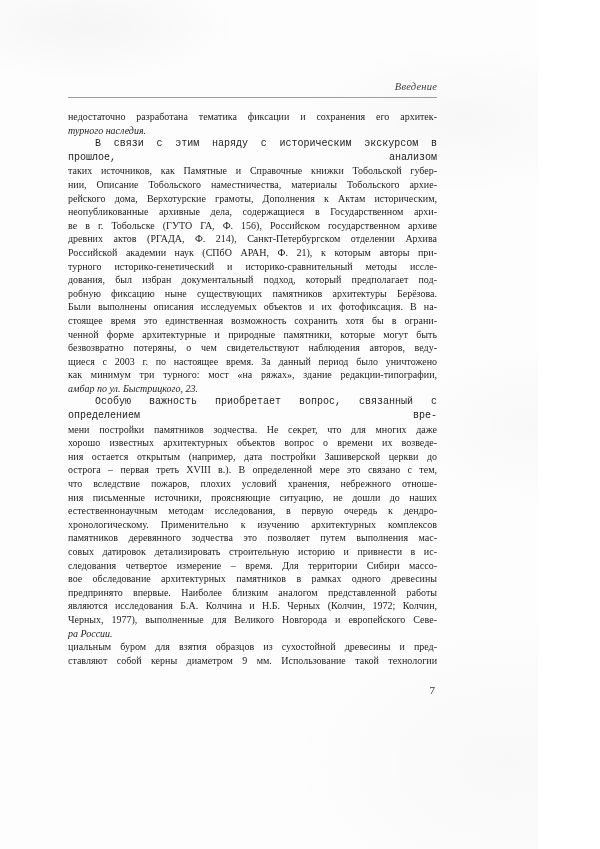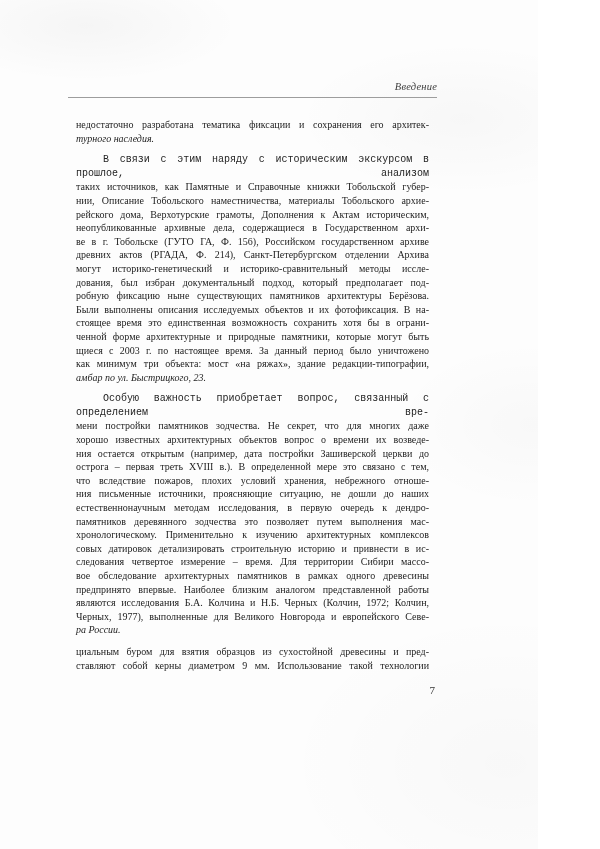--- a/index.html
+++ b/index.html
@@ -43,21 +43,21 @@
   }
   .body-text {
     position: absolute;
     top: 110px;
     left: 68px;
     width: 369px;
     font-size: 10px;
     line-height: 13.6px;
     color: #232323;
   }
-  .paragraph { margin: 8px; }
+  .paragraph { margin: 0; }
   .line {
     text-align: justify;
     text-align-last: justify;
   }
   .line.indent { text-indent: 27px; font-family: Liberation Mono, monospace; }
   .line.loose { text-align-last: left; font-style: italic; }
   .page-number {
     position: absolute;
     top: 684px;
     left: 68px;
@@ -83,41 +83,43 @@
         <div class="line loose">турного наследия.</div>
       </div>
       <div class="paragraph">
         <div class="line indent">В связи с этим наряду с историческим экскурсом в прошлое, анализом</div>
         <div class="line">таких источников, как Памятные и Справочные книжки Тобольской губер-</div>
         <div class="line">нии, Описание Тобольского наместничества, материалы Тобольского архие-</div>
         <div class="line">рейского дома, Верхотурские грамоты, Дополнения к Актам историческим,</div>
         <div class="line">неопубликованные архивные дела, содержащиеся в Государственном архи-</div>
         <div class="line">ве в г. Тобольске (ГУТО ГА, Ф. 156), Российском государственном архиве</div>
         <div class="line">древних актов (РГАДА, Ф. 214), Санкт-Петербургском отделении Архива</div>
-        <div class="line">могут историко-генетический и историко-сравнительный методы иссле-</div>
+        <div class="line">Российской академии наук (СПбО АРАН, Ф. 21), к которым авторы при-</div>
+        <div class="line">турного историко-генетический и историко-сравнительный методы иссле-</div>
         <div class="line">дования, был избран документальный подход, который предполагает под-</div>
         <div class="line">робную фиксацию ныне существующих памятников архитектуры Берёзова.</div>
         <div class="line">Были выполнены описания исследуемых объектов и их фотофиксация. В на-</div>
         <div class="line">стоящее время это единственная возможность сохранить хотя бы в ограни-</div>
         <div class="line">ченной форме архитектурные и природные памятники, которые могут быть</div>
+        <div class="line">безвозвратно потеряны, о чем свидетельствуют наблюдения авторов, веду-</div>
         <div class="line">щиеся с 2003 г. по настоящее время. За данный период было уничтожено</div>
-        <div class="line">как минимум три объекта: мост «на ряжах», здание редакции-типографии,</div>
+        <div class="line">как минимум три турного: мост «на ряжах», здание редакции-типографии,</div>
         <div class="line loose">амбар по ул. Быстрицкого, 23.</div>
       </div>
       <div class="paragraph">
         <div class="line indent">Особую важность приобретает вопрос, связанный с определением вре-</div>
         <div class="line">мени постройки памятников зодчества. Не секрет, что для многих даже</div>
         <div class="line">хорошо известных архитектурных объектов вопрос о времени их возведе-</div>
         <div class="line">ния остается открытым (например, дата постройки Зашиверской церкви до</div>
         <div class="line">острога – первая треть XVIII в.). В определенной мере это связано с тем,</div>
         <div class="line">что вследствие пожаров, плохих условий хранения, небрежного отноше-</div>
         <div class="line">ния письменные источники, проясняющие ситуацию, не дошли до наших</div>
         <div class="line">естественнонаучным методам исследования, в первую очередь к дендро-</div>
+        <div class="line">хронологическому. Применительно к изучению архитектурных комплексов</div>
         <div class="line">памятников деревянного зодчества это позволяет путем выполнения мас-</div>
-        <div class="line">хронологическому. Применительно к изучению архитектурных комплексов</div>
         <div class="line">совых датировок детализировать строительную историю и привнести в ис-</div>
         <div class="line">следования четвертое измерение – время. Для территории Сибири массо-</div>
         <div class="line">вое обследование архитектурных памятников в рамках одного древесины</div>
         <div class="line">предпринято впервые. Наиболее близким аналогом представленной работы</div>
         <div class="line">являются исследования Б.А. Колчина и Н.Б. Черных (Колчин, 1972; Колчин,</div>
         <div class="line">Черных, 1977), выполненные для Великого Новгорода и европейского Севе-</div>
         <div class="line loose">ра России.</div>
       </div>
       <div class="paragraph">
         <div class="line">циальным буром для взятия образцов из сухостойной древесины и пред-</div>

